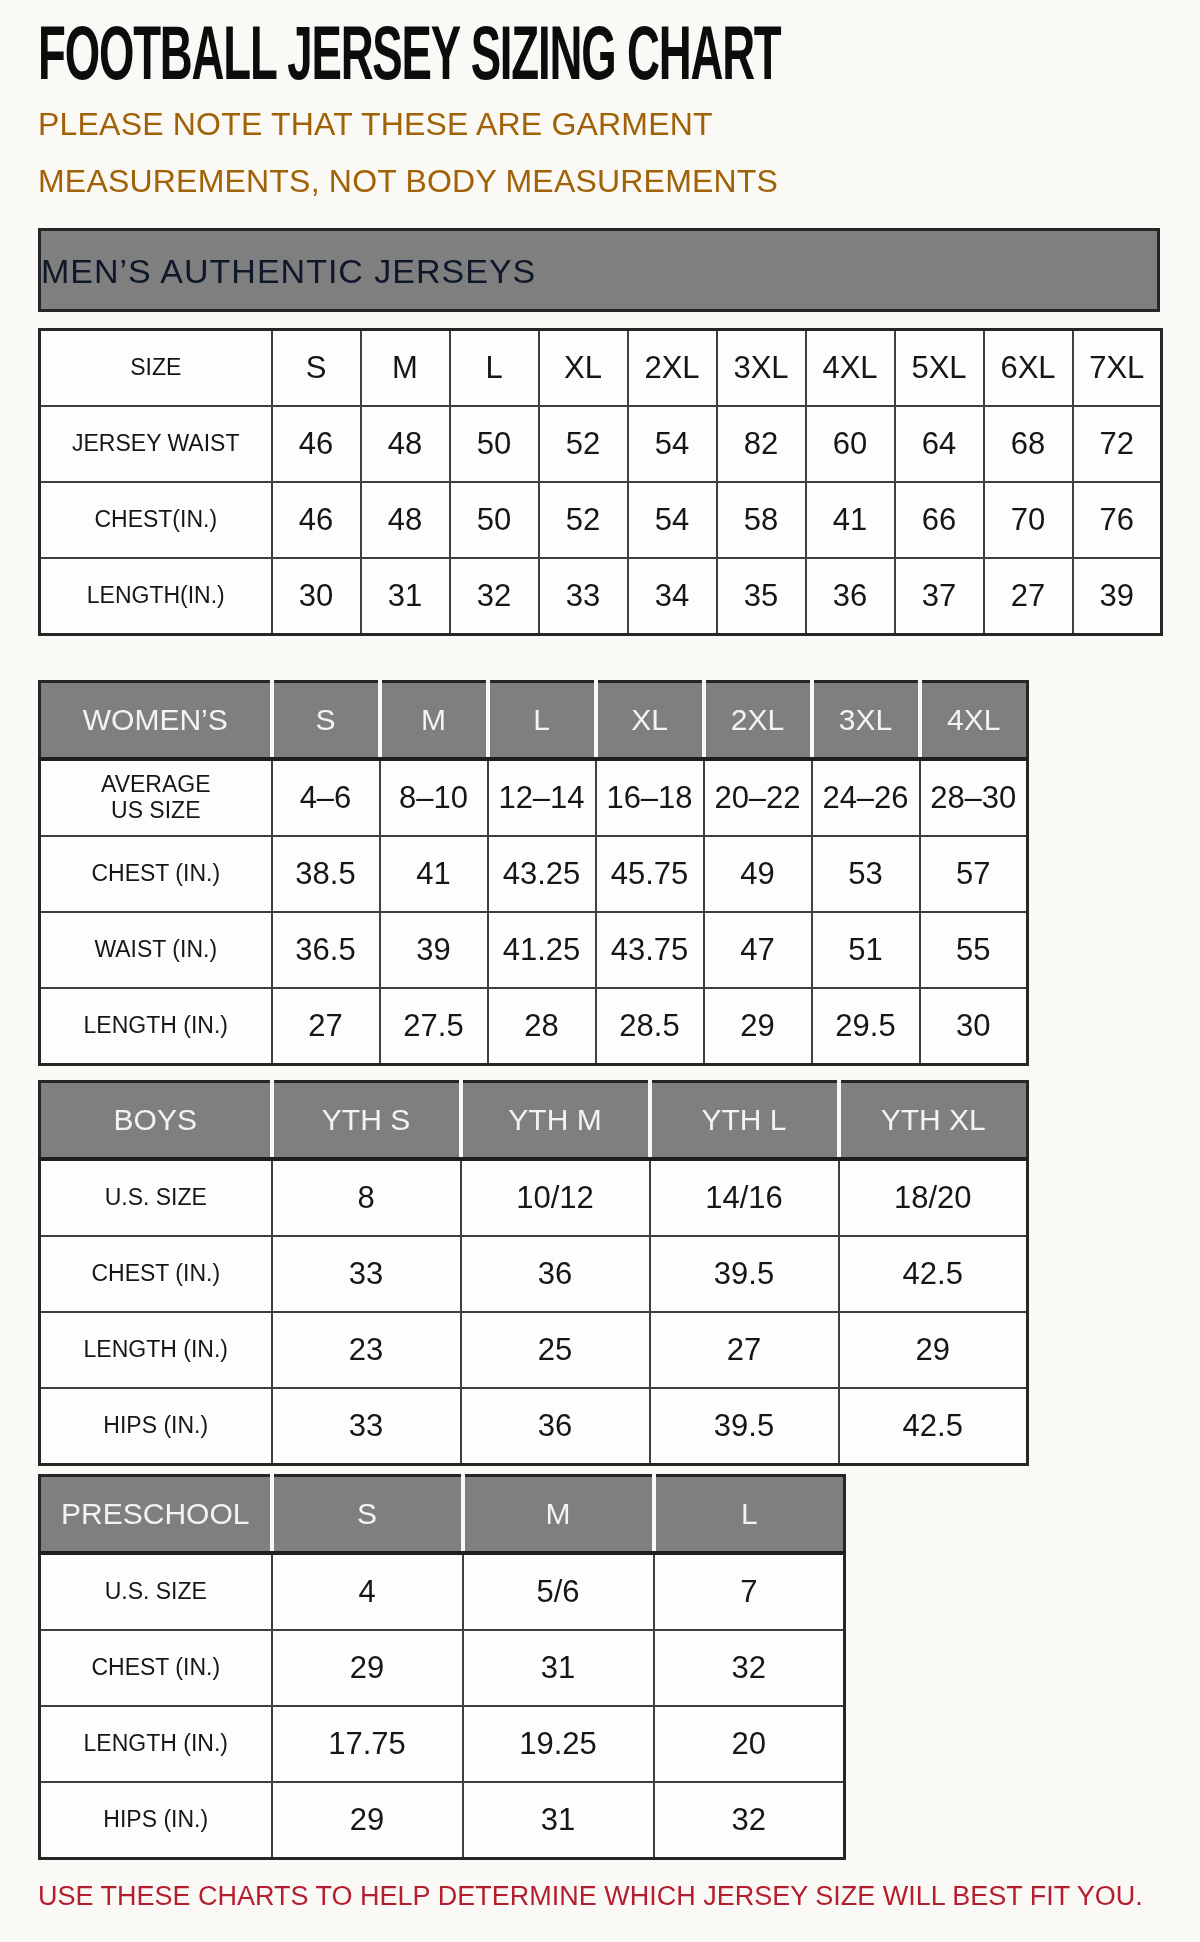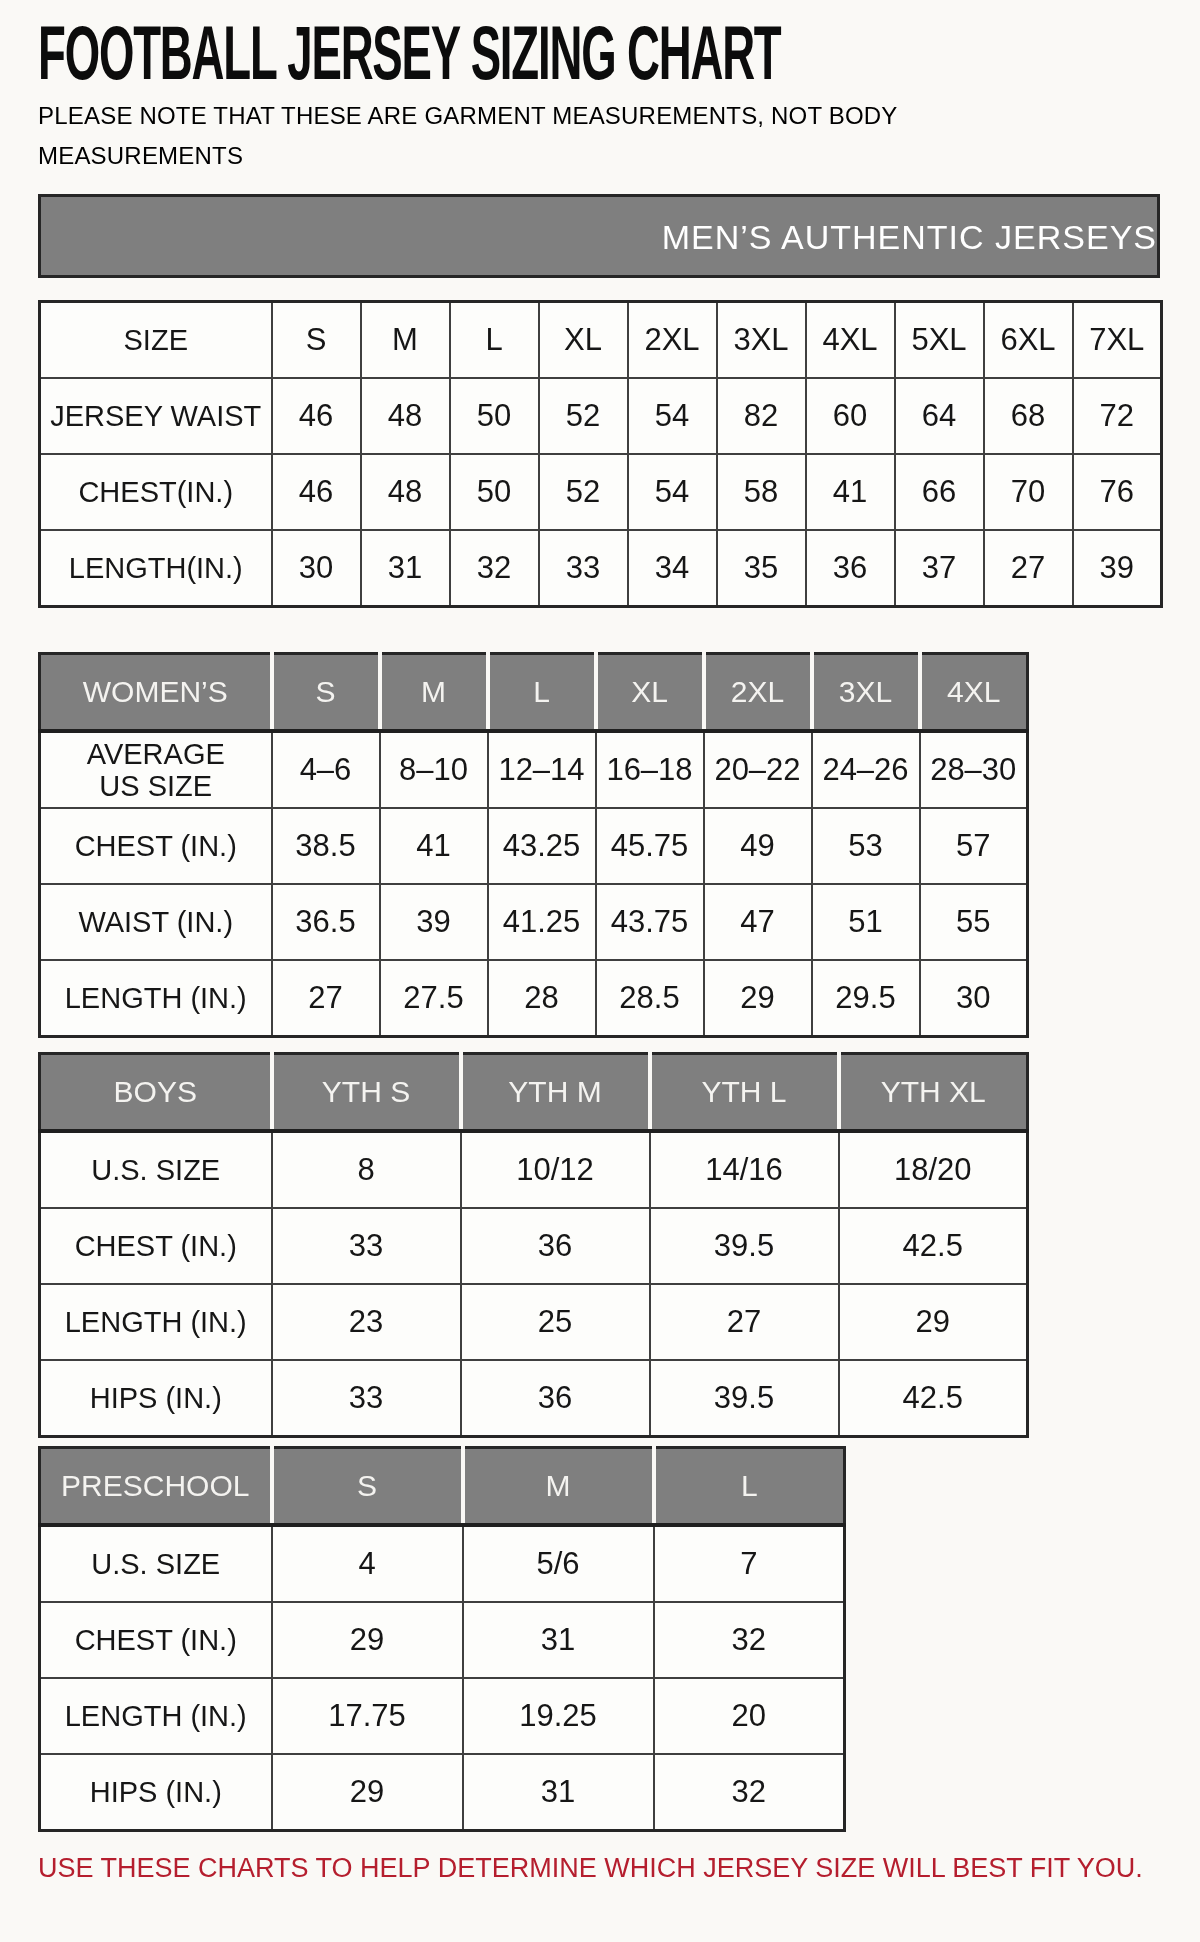--- a/index.html
+++ b/index.html
@@ -31,24 +31,24 @@
     transform-origin: 0 50%;
     font-weight: 700;
     font-size: 76px;
     letter-spacing: -2px;
     color: #0c0c0c;
   }
   
   .note {
     margin: 10px 0 0 0;
     max-width: 900px;
-    font-size: 24px;
-    line-height: 40px;
+    font-size: 32px;
+    line-height: 57px;
     letter-spacing: 0.2px;
-    color: #000000;
+    color: #a16207;
   }
   .footer-note {
     margin: 20px 0 0 0;
     font-size: 27px;
     line-height: 32px;
     color: #b51e2e;
     white-space: nowrap;
   }
   
   .sect { margin-top: 44px; }
@@ -56,25 +56,25 @@
   .sect-boys { margin-top: 14px; }
   .sect-preschool { margin-top: 8px; }
 
   .caption {
     box-sizing: border-box;
     width: 1122px;
     height: 84px;
     line-height: 80px;
     background: #7f7f7f;
     border: 3px solid #262626;
-    color: #ffffff;
-    text-align: right;
+    color: #0f172a;
+    text-align: left;
     font-size: 34px;
     letter-spacing: 1px;
-    margin-bottom: 22px;
+    margin-bottom: 16px;
   }
   table.grid {
     border-collapse: collapse;
     table-layout: fixed;
     border: 3px solid #262626;
   }
   table.w-mens { width: 1122px; }
   table.w-std { width: 988px; }
   table.w-pre { width: 805px; }
 
@@ -83,21 +83,21 @@
     height: 74px;
     padding: 0 4px;
     text-align: center;
     vertical-align: middle;
     font-weight: 400;
     font-size: 31px;
     background: #fdfdfb;
     color: #161616;
   }
   .grid th.lbl {
-    font-size: 29px;
+    font-size: 23px;
     white-space: pre-line;
     line-height: 1.12;
   }
   .grid tr.head th {
     background: #7f7f7f;
     color: #f4f3f0;
     font-size: 30px;
     border-left: 4px solid #faf9f6;
     border-right: 4px solid #faf9f6;
     border-top: 3px solid #262626;

